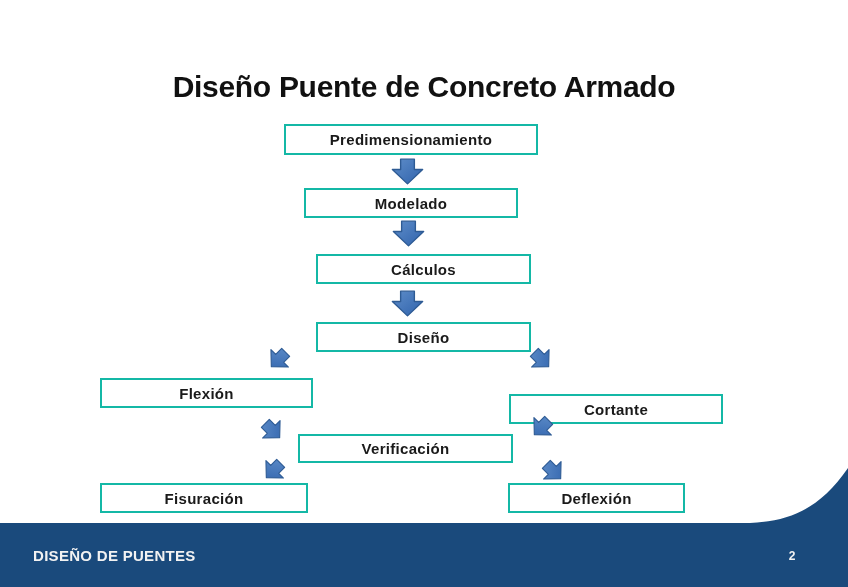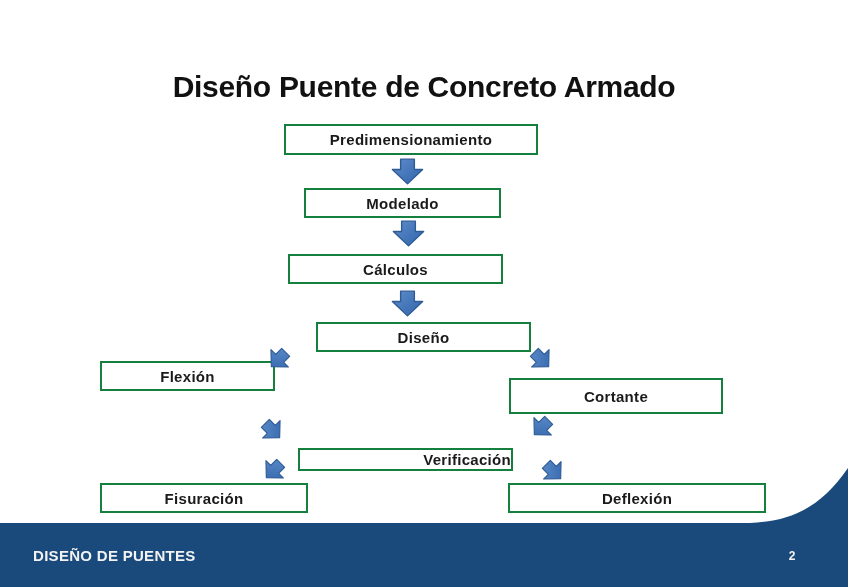--- a/index.html
+++ b/index.html
@@ -23,21 +23,21 @@
     text-align: center;
     font-size: 30px;
     font-weight: 700;
     color: #111111;
     letter-spacing: -0.3px;
   }
   .flow-box {
     position: absolute;
     box-sizing: border-box;
     background: #ffffff;
-    border: 2px solid #15803d;
+    border: 2px solid #14b8a6;
     display: flex;
     align-items: center;
     justify-content: center;
     font-size: 15px;
     font-weight: 700;
     color: #1a1a1a;
     letter-spacing: 0.3px;
     white-space: nowrap;
   }
   .arrow {
@@ -88,49 +88,49 @@
       <polygon id="blockArrow" points="14,1 34,1 34,16 46,16 24,37 2,16 14,16" fill="url(#agrad)" stroke="#2E5B94" stroke-width="2" stroke-linejoin="round"></polygon>
     </defs>
   </svg>
 
   <div class="slide-title">Diseño Puente de Concreto Armado</div>
 
   <div class="flow-box" style="left:284px; top:124px; width:254px; height:31px;">
     <span>Predimensionamiento</span>
   </div>
 
-  <div class="flow-box" style="left:304px; top:188px; width:197px; height:30px;">
+  <div class="flow-box" style="left:304px; top:188px; width:214px; height:30px;">
     <span>Modelado</span>
   </div>
 
-  <div class="flow-box" style="left:288px; top:254px; width:215px; height:30px;">
+  <div class="flow-box" style="left:316px; top:254px; width:215px; height:30px;">
     <span>Cálculos</span>
   </div>
 
   <div class="flow-box" style="left:303px; top:322px; width:215px; height:30px;margin-left:13px;">
     <span>Diseño</span>
   </div>
 
-  <div class="flow-box" style="left:100px; top:361px; width:175px; height:30px;">
+  <div class="flow-box" style="left:100px; top:378px; width:213px; height:30px;">
     <span>Flexión</span>
   </div>
 
-  <div class="flow-box" style="left:509px; top:378px; width:214px; height:36px;">
+  <div class="flow-box" style="left:509px; top:394px; width:214px; height:30px;">
     <span>Cortante</span>
   </div>
 
-  <div class="flow-box" style="left:298px; top:448px; width:215px; height:23px;justify-content:flex-end;">
+  <div class="flow-box" style="left:298px; top:434px; width:215px; height:29px;">
     <span>Verificación</span>
   </div>
 
   <div class="flow-box" style="left:100px; top:483px; width:208px; height:30px;">
     <span>Fisuración</span>
   </div>
 
-  <div class="flow-box" style="left:508px; top:483px; width:258px; height:30px;">
+  <div class="flow-box" style="left:508px; top:483px; width:177px; height:30px;">
     <span>Deflexión</span>
   </div>
 
   <svg class="arrow" style="left:391px; top:157px;" width="33" height="29" viewBox="0 0 48 38">
     <use href="#blockArrow"></use>
   </svg>
   <svg class="arrow" style="left:392px; top:219px;" width="33" height="29" viewBox="0 0 48 38">
     <use href="#blockArrow"></use>
   </svg>
   <svg class="arrow" style="left:391px; top:289px;" width="33" height="29" viewBox="0 0 48 38">

